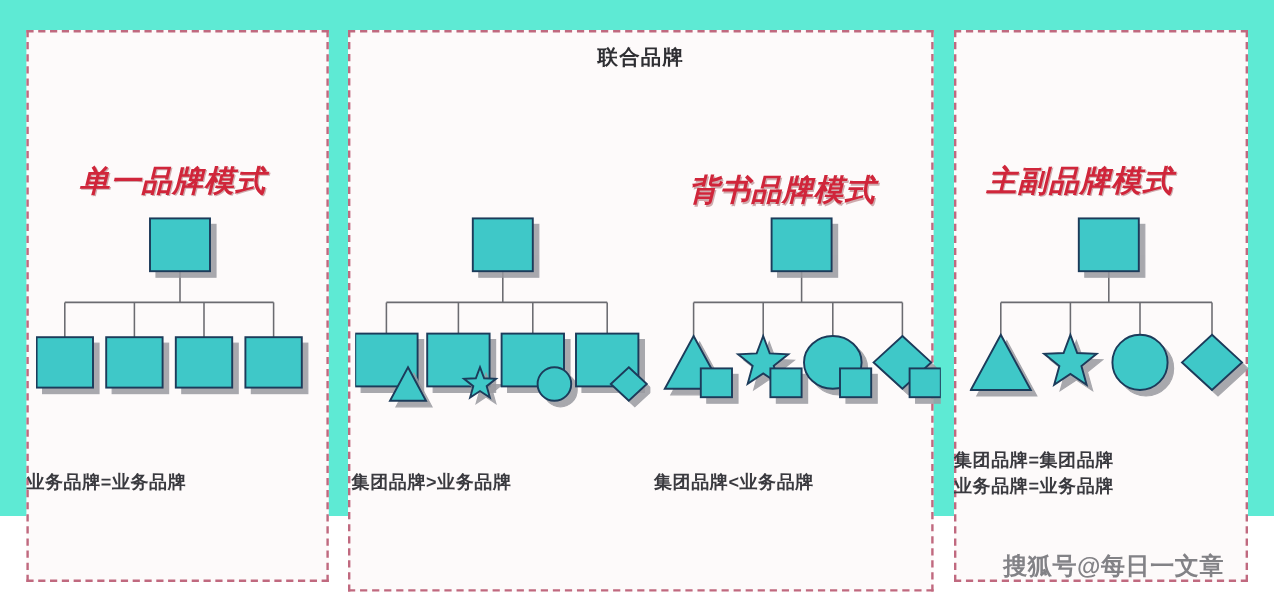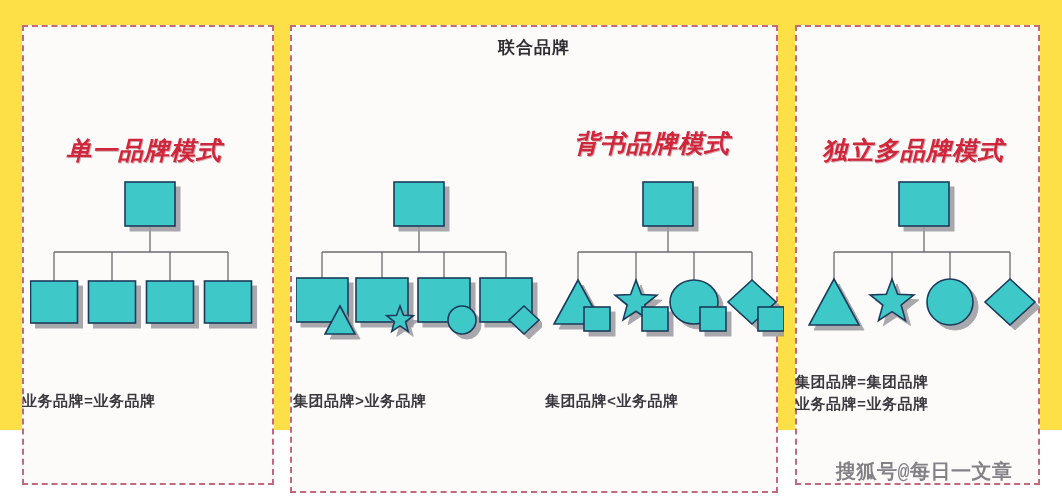--- a/index.html
+++ b/index.html
@@ -11,22 +11,21 @@
     height: 500px;
     background: #ffffff;
     font-family: "Liberation Sans", "DejaVu Sans", sans-serif;
     overflow: hidden;
     position: relative;
   }
   #canvas {
     position: relative;
     width: 1062px;
     height: 430px;
-    background: #fde047;
-    font-family: Liberation Mono, monospace;
+    background: #5eead4;
   }
 
   
   .panel {
     position: absolute;
     border: 2px dashed #c0697f;
     background: #fdfafa;
     box-sizing: border-box;
   }
   #panel-single   { left: 22px;  top: 25px;  width: 252px; height: 460px; }
@@ -51,21 +50,21 @@
     font-weight: bold;
     font-style: italic;
     color: #d0253a;
     text-shadow: 1px 1px 0 rgba(120,20,30,0.35);
     letter-spacing: 1px;
     white-space: nowrap;
     margin-top: 28px;
   }
   #title-single { left: 66px;  top: 106px; }
   #title-sub    { left: 316px; top: 106px; }
-  #title-endo   { left: 574px; top: 99px; text-align: right; }
+  #title-endo   { left: 574px; top: 114px; text-align: right; }
   #title-multi  { left: 822px; top: 106px; }
 
   .formula {
     position: absolute;
     font-size: 15px;
     font-weight: bold;
     color: #3a3a3f;
     white-space: nowrap;
     letter-spacing: 0.5px;
     text-align: left;
@@ -105,21 +104,21 @@
   <div class="panel" id="panel-single"></div>
 
   <div class="panel" id="panel-joint"></div>
 
   <div class="panel" id="panel-multi"></div>
 
   <div class="joint-caption">联合品牌</div>
 
   <div class="mode-title" id="title-single">单一品牌模式</div>
   <div class="mode-title" id="title-endo">背书品牌模式</div>
-  <div class="mode-title" id="title-multi">独立多品牌模式</div>
+  <div class="mode-title" id="title-multi">主副品牌模式</div>
 
   <div class="formula" id="formula-single">业务品牌=业务品牌</div>
   <div class="formula" id="formula-endo">集团品牌&lt;业务品牌</div>
   <div class="formula" id="formula-sub">集团品牌&gt;业务品牌</div>
   <div class="formula" id="formula-multi">
     <div>集团品牌=集团品牌</div>
     <div>业务品牌=业务品牌</div>
   </div>
 
   <div class="watermark">搜狐号@每日一文章</div>

